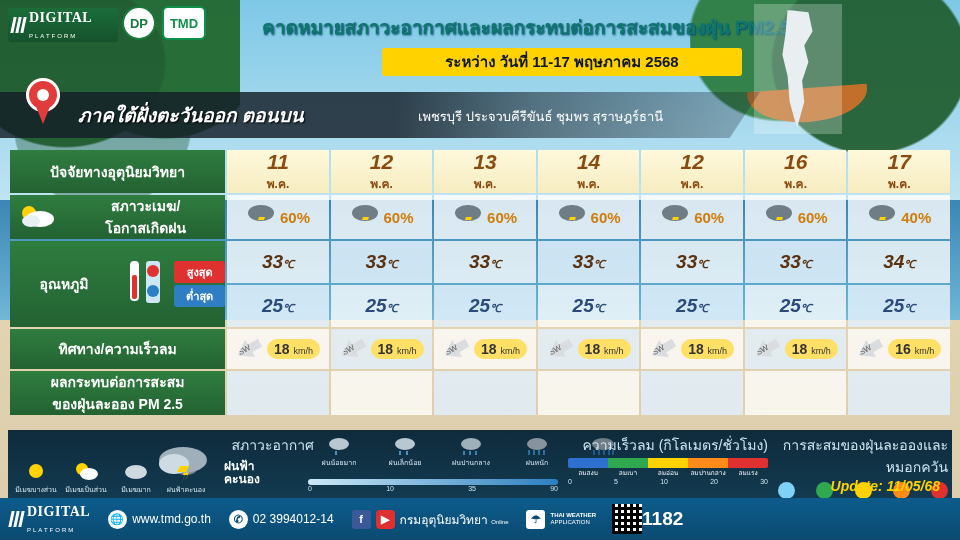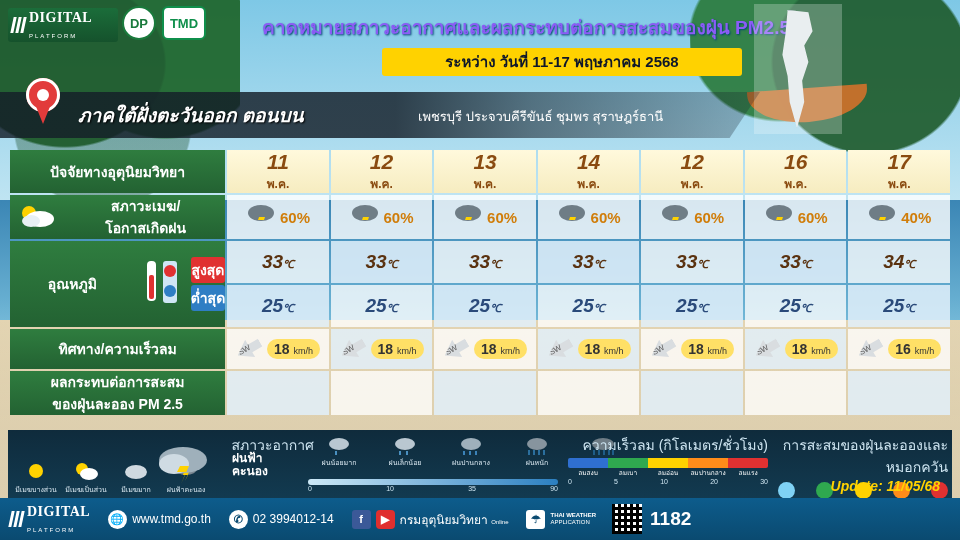--- a/index.html
+++ b/index.html
@@ -44,21 +44,21 @@
   .logo-txt .l1 { font-size:14px; font-weight:bold; letter-spacing:.5px;font-family:Liberation Serif, serif; }
   .logo-txt .l2 { font-size:6px; letter-spacing:2px; }
   .dp-badge { position:absolute; left:122px; top:6px; width:34px; height:34px; border-radius:50%;
     background:#fff; border:2px solid #1a7a3c; color:#1a7a3c; font-weight:bold; font-size:13px;
     display:flex; align-items:center; justify-content:center; }
   .tmd-badge { position:absolute; left:162px; top:6px; width:44px; height:34px; border-radius:6px;
     background:#fff; border:2px solid #0f8f4b; display:flex; align-items:center; justify-content:center;
     color:#0f8f4b; font-weight:bold; font-size:13px; }
 
   .title-main { position:absolute; left:216px; top:12px; width:620px; text-align:center;
-    color:#8b5cf6; font-weight:bold; font-size:19px; text-shadow:1px 1px 2px #004a6e; }
+    color:#0f766e; font-weight:bold; font-size:19px; text-shadow:1px 1px 2px #004a6e; }
   .title-sub { position:absolute; left:382px; top:48px; width:360px; height:28px;
     background:#ffd200; border-radius:3px; display:flex; align-items:center; justify-content:center;
     color:#0f172a; font-weight:bold; font-size:15px; }
 
   .map-thumb { position:absolute; right:118px; top:4px; width:88px; height:130px;
     background:rgba(255,255,255,.25); }
   .map-thumb .shape { position:absolute; left:18px; top:6px; width:52px; height:118px;
     background:#e9eef0; clip-path:polygon(30% 0,70% 2%,78% 18%,62% 30%,70% 44%,58% 60%,62% 78%,48% 100%,34% 78%,30% 56%,20% 38%,26% 20%);
     border:1px solid #b9c6cc; }
 
@@ -101,32 +101,32 @@
   .wind .dirtxt { position:absolute; left:2px; top:4px; font-size:8px; color:#5a5a5a; }
   .wind .pill { background:#ffe066; border-radius:10px; padding:2px 7px; font-weight:bold;
     color:#333; font-size:14px; }
   .wind .pill small { font-size:9px; font-weight:normal; }
   .dust { width:26px; height:26px; border-radius:50%; background:#29a3e8; margin:0 auto;
     box-shadow:0 1px 2px rgba(0,0,0,.25); }
   .lbl-split { display:flex; align-items:center; height:100%; }
   .lbl-split .icon { width:56px; text-align:center; }
   .lbl-split .txt { flex:1; text-align:center; }
   .tmp-pills { display:flex; flex-direction:column; gap:2px; }
-  .tmp-pill { background:#e03131; color:#fff; font-size:14px; font-weight:bold; border-radius:3px; padding:2px 0; }
+  .tmp-pill { background:#e03131; color:#fff; font-size:11px; font-weight:bold; border-radius:3px; padding:2px 12px; }
   .tmp-pill.blue { background:#2f7ec4; }
 
   
   #legend { position:absolute; left:8px; top:430px; width:944px; height:68px;
     background:linear-gradient(#0f2b3c,#123a50); z-index:4; color:#fff; }
   .lg-title { text-align:right; font-size:14px; color:#cfe6f2; }
   .lg1 { position:absolute; left:6px; top:4px; width:300px; }
   .lg1 .icons { display:flex; gap:6px; margin-top:4px; }
   .lg1 .it { width:44px; text-align:center; font-size:7px; color:#dceaf3; }
   .lg1 .sym { width:26px; height:22px; margin:0 auto 2px; }
-  .lg-big { position:absolute; left:148px; top:14px; display:flex; align-items:center; gap:22px; }
+  .lg-big { position:absolute; left:148px; top:14px; display:flex; align-items:flex-end; gap:14px; }
   .lg-big .txt { font-size:12px; font-weight:bold; line-height:1.1; }
   .lg-rain { position:absolute; left:300px; top:6px; display:flex; gap:4px; }
   .lg-rain .it { width:62px; text-align:center; font-size:7px; color:#dceaf3; }
   .lg-scale { position:absolute; left:300px; bottom:6px; width:250px; }
   .lg-scale .bar { height:6px; background:linear-gradient(to right,#cde9f7,#2b7fc0); border-radius:3px; }
   .lg-scale .ticks { display:flex; justify-content:space-between; font-size:7px; color:#cfe6f2; }
   .lg2 { position:absolute; left:560px; top:4px; width:200px; }
   .lg2 .grad { height:10px; margin-top:2px; border-radius:2px;
     background:linear-gradient(to right,#2f6fd0 0 20%,#2fa84f 20% 40%,#ffd200 40% 60%,#ff8c1a 60% 80%,#e03131 80% 100%); }
   .lg2 .names { display:flex; font-size:6.5px; }
@@ -147,21 +147,21 @@
   .f-item { display:flex; align-items:center; gap:5px; font-size:12px; margin-left:18px; }
   .f-ico { width:19px; height:19px; border-radius:50%; background:#fff; color:#0a4a70;
     font-size:11px; display:flex; align-items:center; justify-content:center; font-weight:bold; }
   .f-ico.sq { border-radius:3px; }
   .f-ico.fb { background:#3b5998; color:#fff; }
   .f-ico.yt { background:#e02f2f; color:#fff; border-radius:4px; }
   .qr { width:30px; height:30px; background:
       repeating-linear-gradient(90deg,#000 0 3px,#fff 3px 6px),
       repeating-linear-gradient(0deg,#000 0 3px,#fff 3px 6px);
     background-blend-mode:multiply; margin-left:16px; }
-  .f-1182 { font-size:19px; font-weight:bold; margin-left:8px; }
+  .f-1182 { font-size:19px; font-weight:bold; }
   .f-sub { font-size:6px; line-height:1.1; }
 </style>
 </head>
 <body>
 
 <div id="bg">
   <div class="bg-sky"></div>
   <div class="bg-sea"></div>
   <div class="bg-sand"></div>
   <div class="palm-l"></div>

